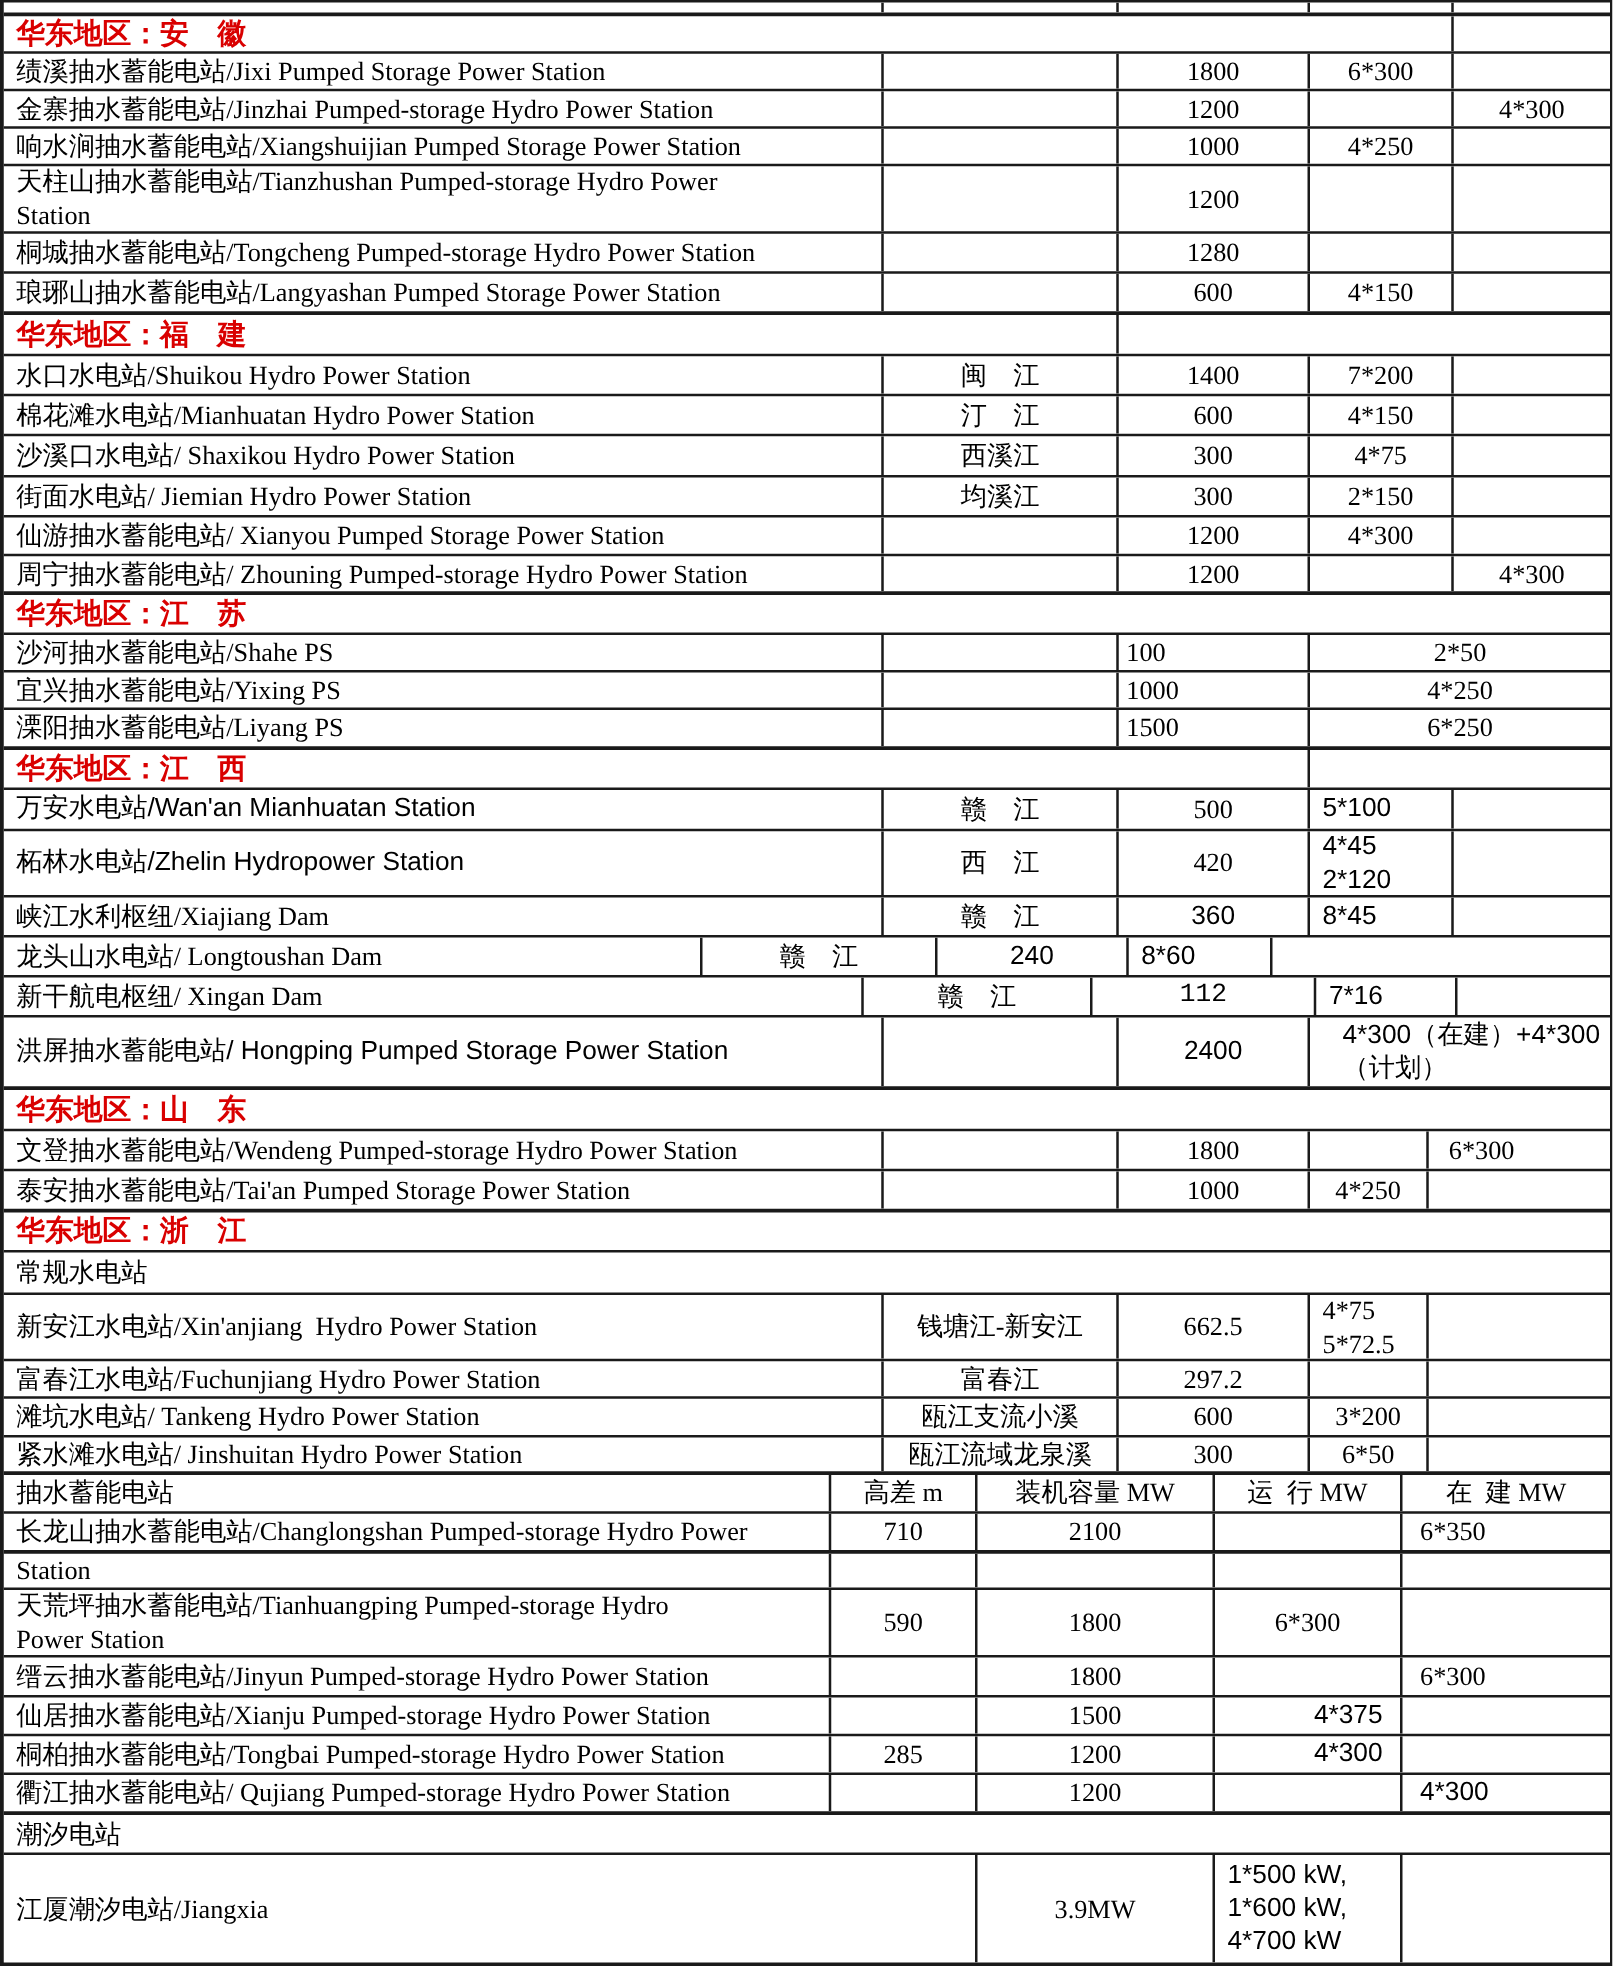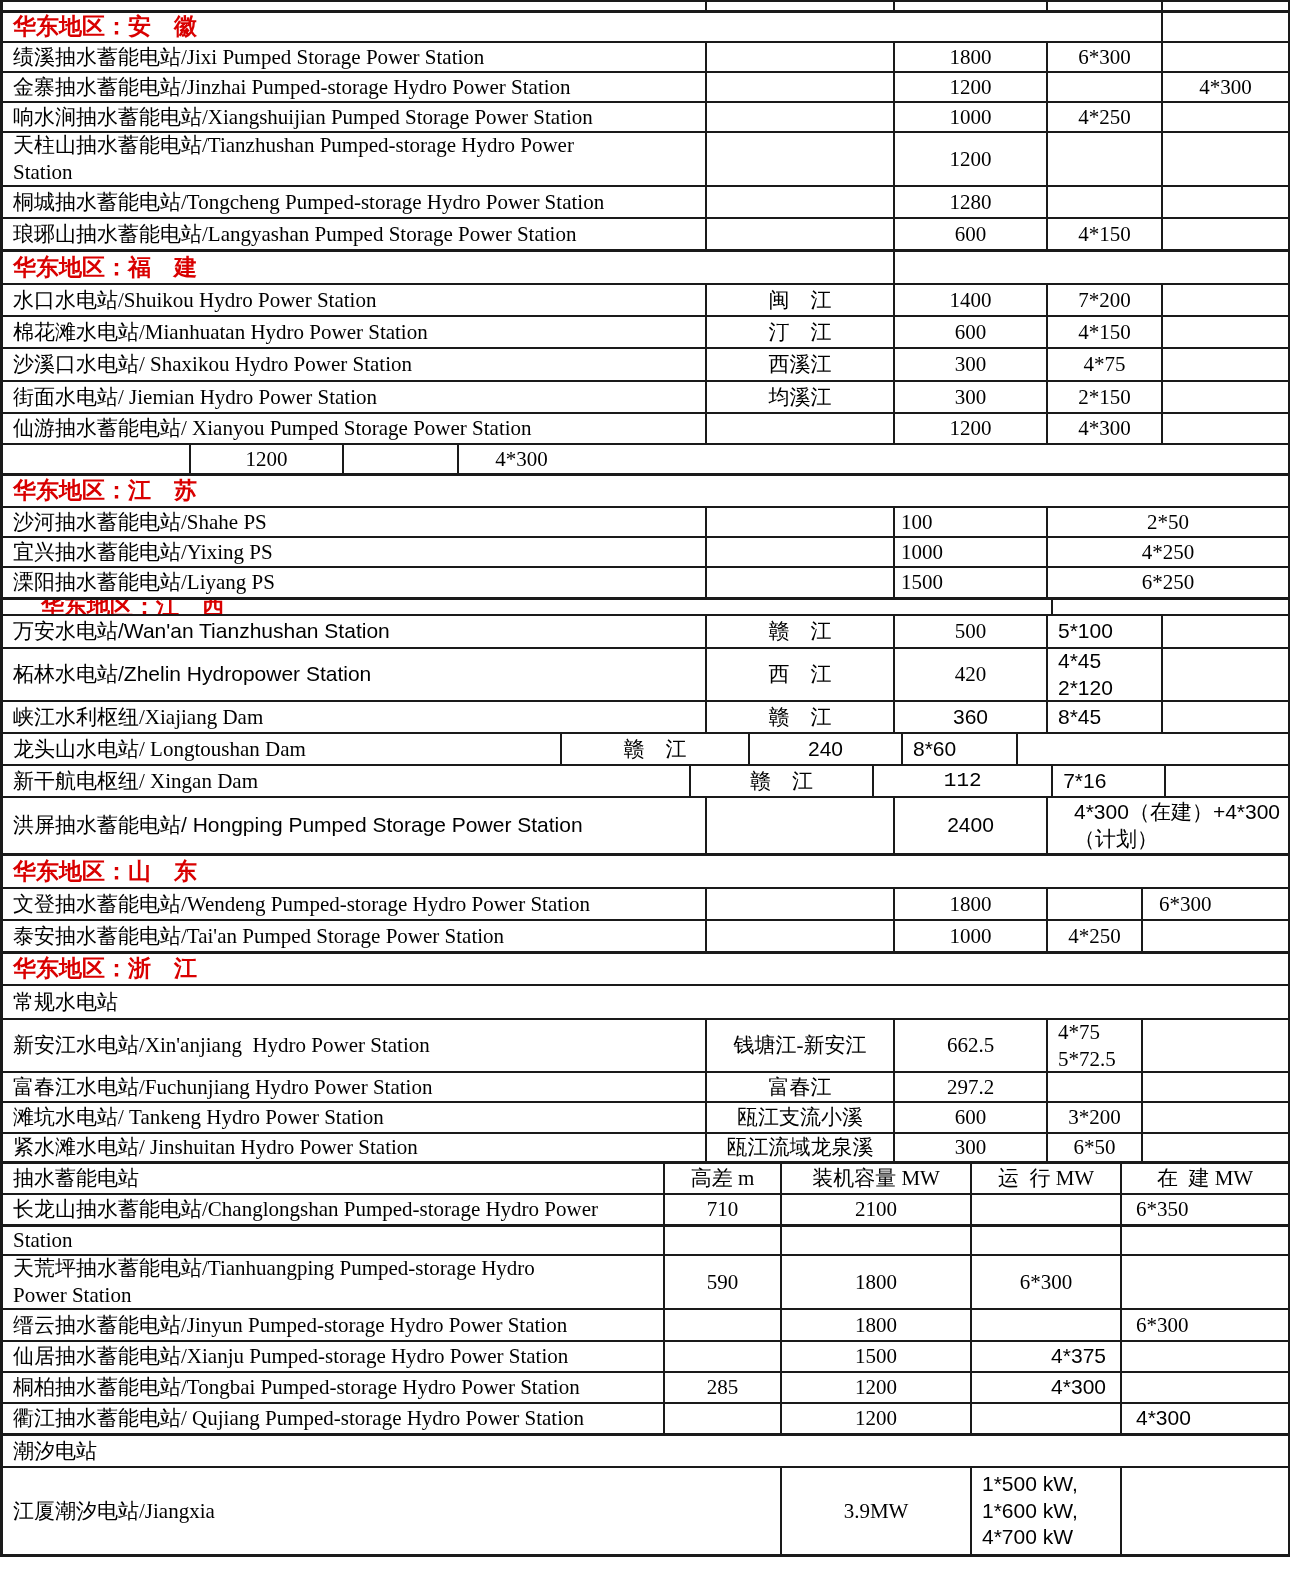--- a/index.html
+++ b/index.html
@@ -256,20 +256,23 @@
         <span>1200</span>
       </div>
       <div class="cell a-c" style="width: 115px;">
         <span>4*300</span>
       </div>
       <div class="cell a-l" style="width: 125px;">
         <span></span>
       </div>
     </div>
     <div class="row data" style="height: 30px;">
+      <div class="cell a-l" style="width: 704px;">
+        <span>周宁抽水蓄能电站/ Zhouning Pumped-storage Hydro Power Station</span>
+      </div>
       <div class="cell a-l" style="width: 188px;">
         <span></span>
       </div>
       <div class="cell a-c" style="width: 153px;">
         <span>1200</span>
       </div>
       <div class="cell a-l" style="width: 115px;">
         <span></span>
       </div>
       <div class="cell a-c" style="width: 125px;">
@@ -316,31 +319,31 @@
       <div class="cell a-l" style="width: 188px;">
         <span></span>
       </div>
       <div class="cell a-l" style="width: 153px; padding-left: 6px;">
         <span>1500</span>
       </div>
       <div class="cell a-c" style="width: 240px;">
         <span>6*250</span>
       </div>
     </div>
-    <div class="row section bt3" style="height: 17px; padding-left: 28px;">
+    <div class="row section bt3" style="height: 33px;">
       <div class="cell a-l" style="width: 1045px;">
         <span>华东地区：江　西</span>
       </div>
       <div class="cell a-l" style="width: 240px;">
         <span></span>
       </div>
     </div>
     <div class="row data" style="height: 33px;">
       <div class="cell a-l sans" style="width: 704px;">
-        <span>万安水电站/Wan'an Tianzhushan Station</span>
+        <span>万安水电站/Wan'an Mianhuatan Station</span>
       </div>
       <div class="cell a-c" style="width: 188px;">
         <span>赣　江</span>
       </div>
       <div class="cell a-c" style="width: 153px;">
         <span>500</span>
       </div>
       <div class="cell a-l sans" style="width: 115px; padding-left: 10px;">
         <span>5*100</span>
       </div>

